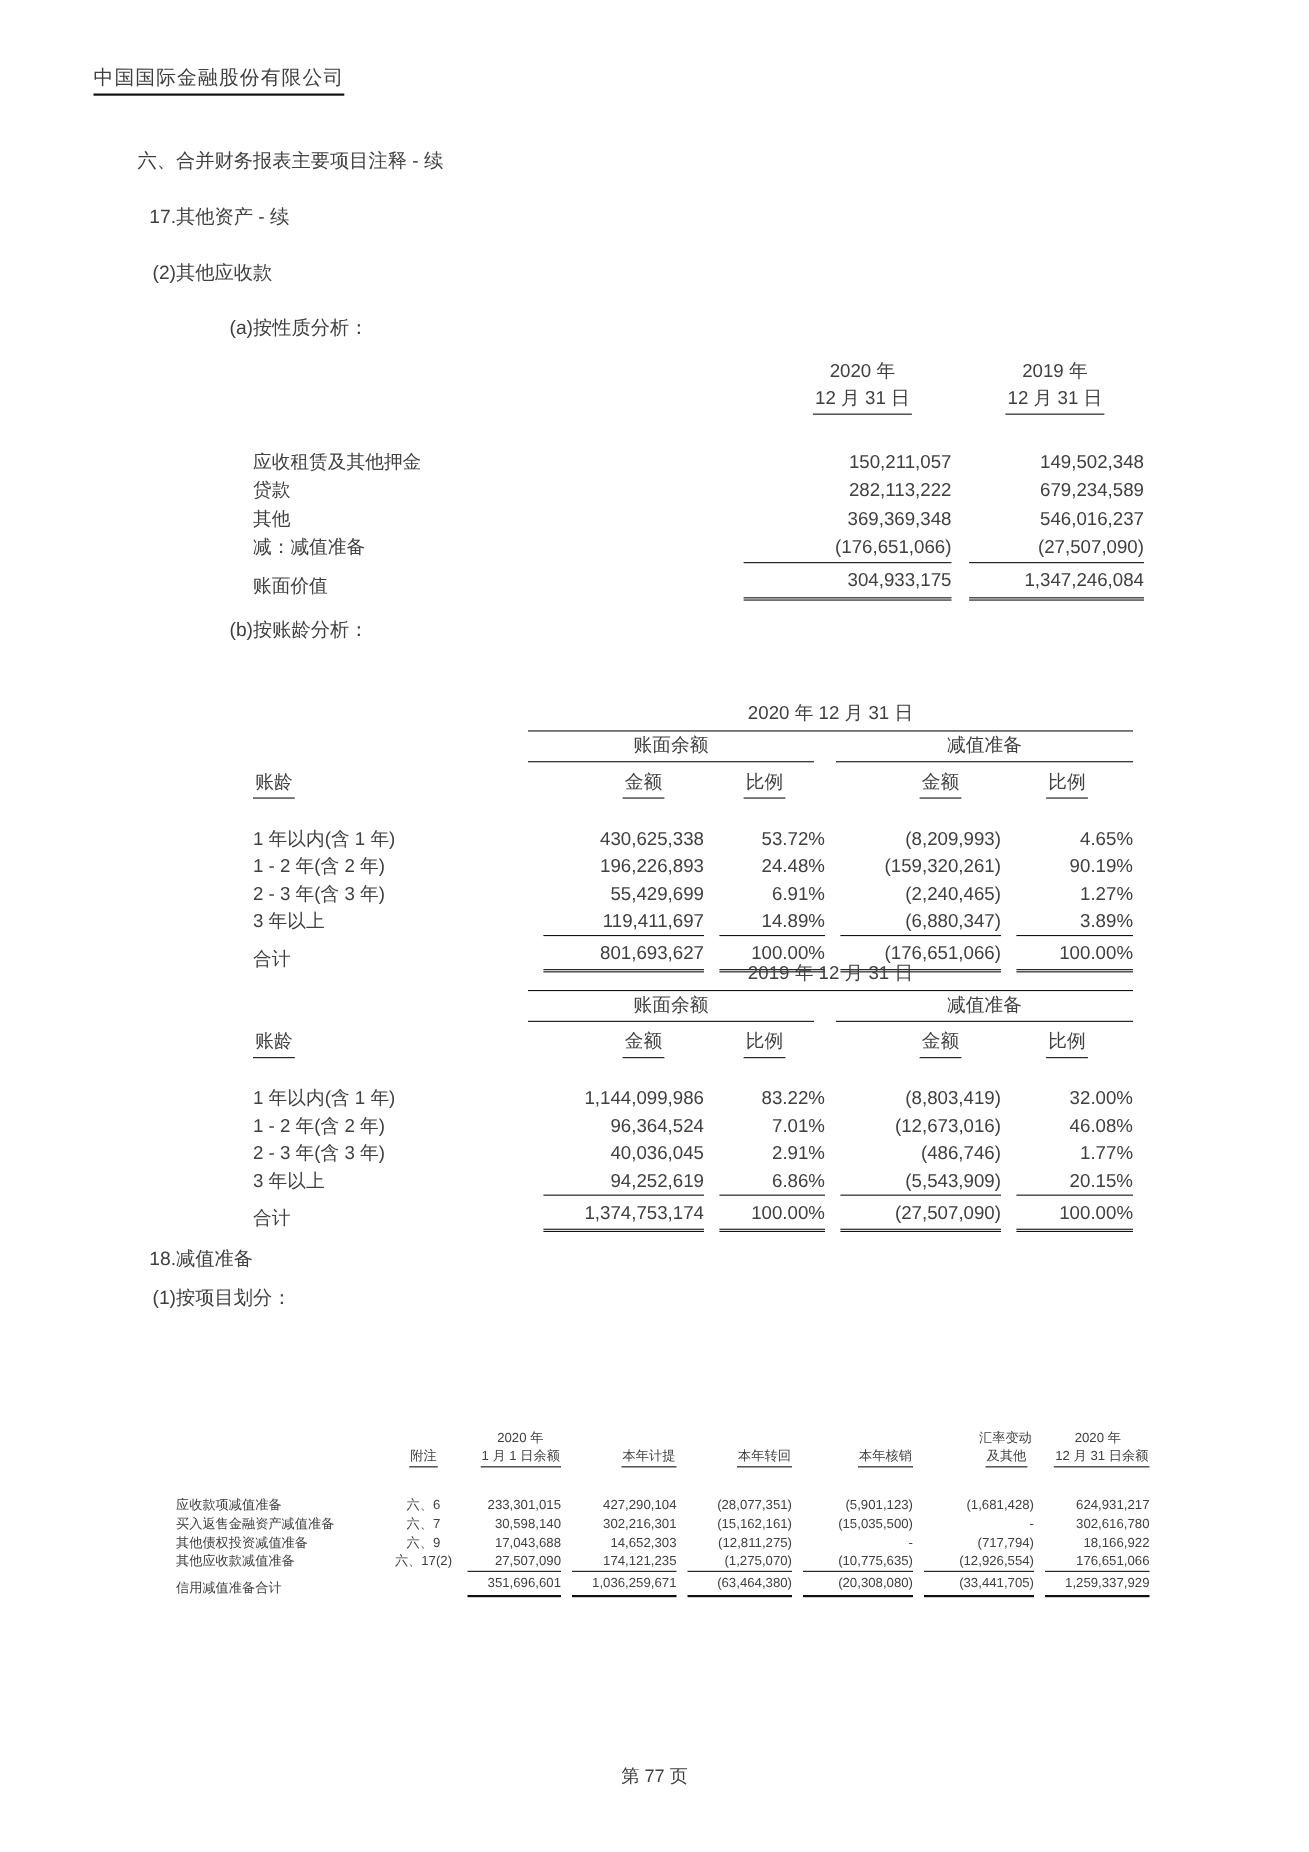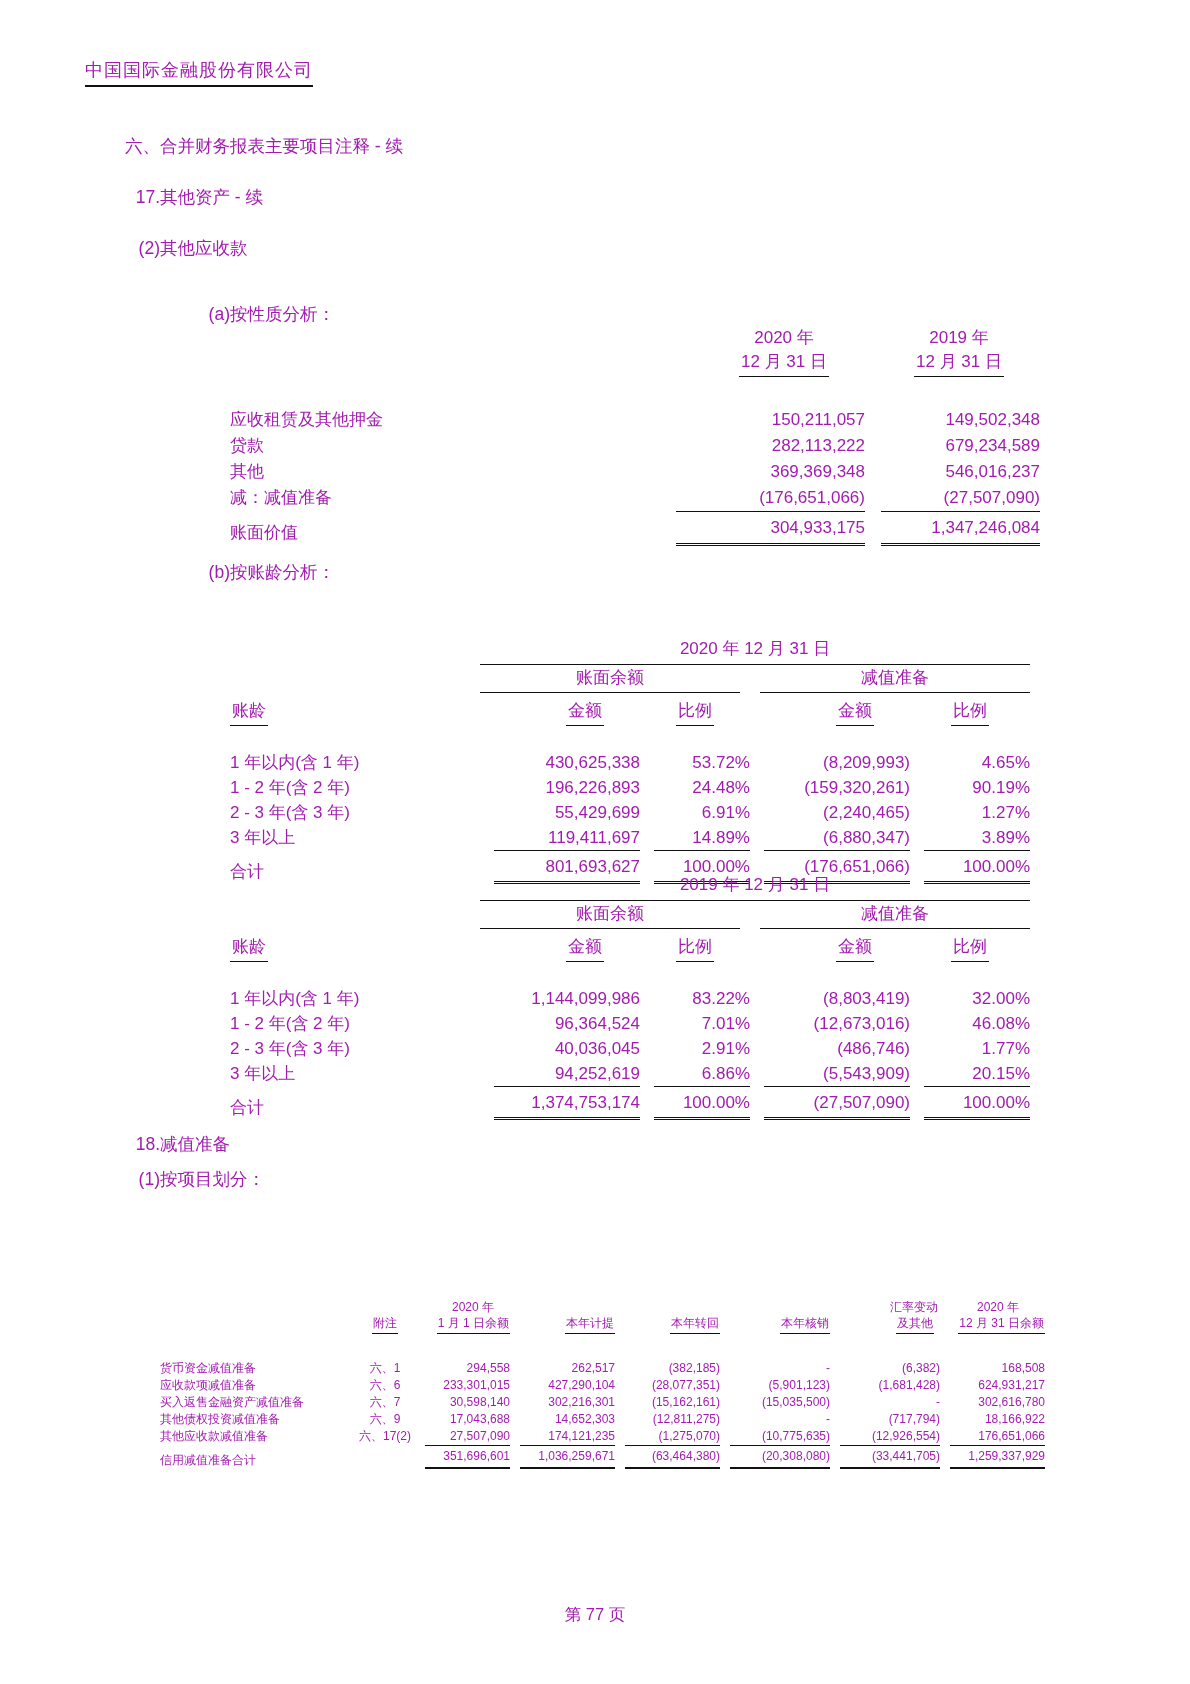--- a/index.html
+++ b/index.html
@@ -1,19 +1,19 @@
 <!DOCTYPE html>
 <html><head>
 <meta charset="utf-8">
 <style>
   * { margin:0; padding:0; box-sizing:border-box; }
   html,body { background:#ffffff; }
   .page {
     position:relative; width:1190px; height:1684px; background:#ffffff;
-    font-family:"Liberation Sans","DejaVu Sans",sans-serif; color:#a21caf;
+    font-family:"Liberation Sans","DejaVu Sans",sans-serif; color:#404040;
     overflow:hidden;
   }
   .abs { position:absolute; }
 
   .company {
     left:85px; top:58px; font-size:18px; letter-spacing:1px;
     border-bottom:2px solid #111; padding-bottom:3px; white-space:nowrap;
   }
 
   .hrow { font-size:17.5px; white-space:nowrap; }
@@ -74,21 +74,21 @@
 
   <div class="abs hrow lv1" style="top:134px">
     <span class="num">六、</span><span>合并财务报表主要项目注释 - 续</span>
   </div>
   <div class="abs hrow lv1" style="top:185px">
     <span class="num">17.</span><span>其他资产 - 续</span>
   </div>
   <div class="abs hrow lv1" style="top:236px">
     <span class="num">(2)</span><span>其他应收款</span>
   </div>
-  <div class="abs hrow lv2" style="top:302px">
+  <div class="abs hrow lv2" style="top:286px">
     <span class="num">(a)</span><span>按性质分析：</span>
   </div>
 
   <table class="abs ta">
     <colgroup>
         <col style="width:430px">
         <col style="width:205px">
         <col style="width:175px">
       </colgroup>
     <tbody>
@@ -336,30 +336,20 @@
       <td class="num"><span class="u">本年计提</span></td>
       <td class="num"><span class="u">本年转回</span></td>
       <td class="num"><span class="u">本年核销</span></td>
       <td class="num"><span class="u pcfx2">及其他</span></td>
       <td class="num"><span class="u">12 月 31 日余额</span></td>
     </tr>
     <tr class="sp">
           <td colspan="8"></td>
         </tr>
     <tr>
-      <td>货币资金减值准备</td>
-      <td class="ctr">六、1</td>
-      <td class="num">294,558</td>
-      <td class="num">262,517</td>
-      <td class="num">(382,185)</td>
-      <td class="num">-</td>
-      <td class="num">(6,382)</td>
-      <td class="num">168,508</td>
-    </tr>
-    <tr>
       <td>应收款项减值准备</td>
       <td class="ctr">六、6</td>
       <td class="num">233,301,015</td>
       <td class="num">427,290,104</td>
       <td class="num">(28,077,351)</td>
       <td class="num">(5,901,123)</td>
       <td class="num">(1,681,428)</td>
       <td class="num">624,931,217</td>
     </tr>
     <tr>

